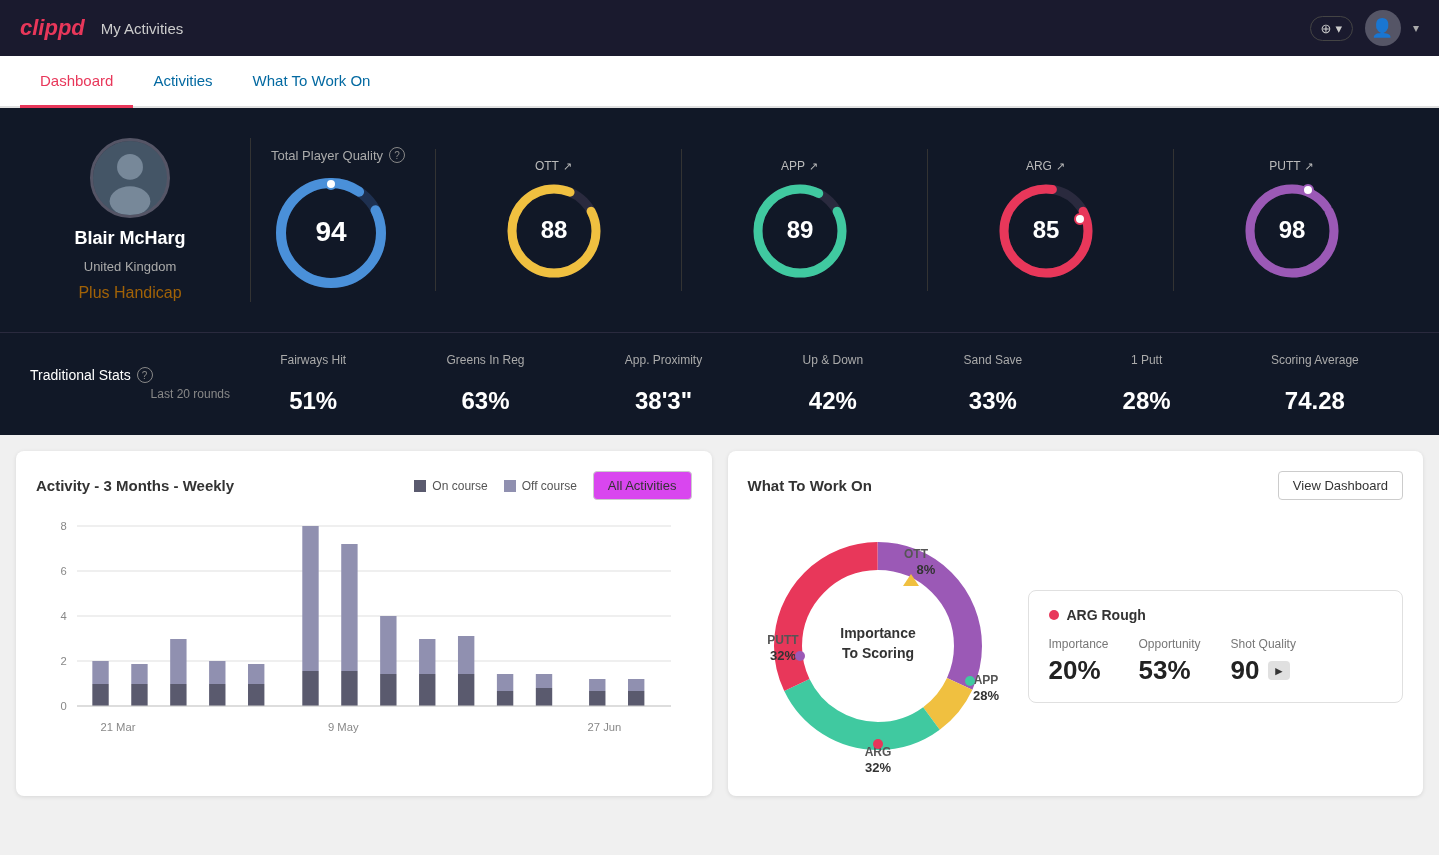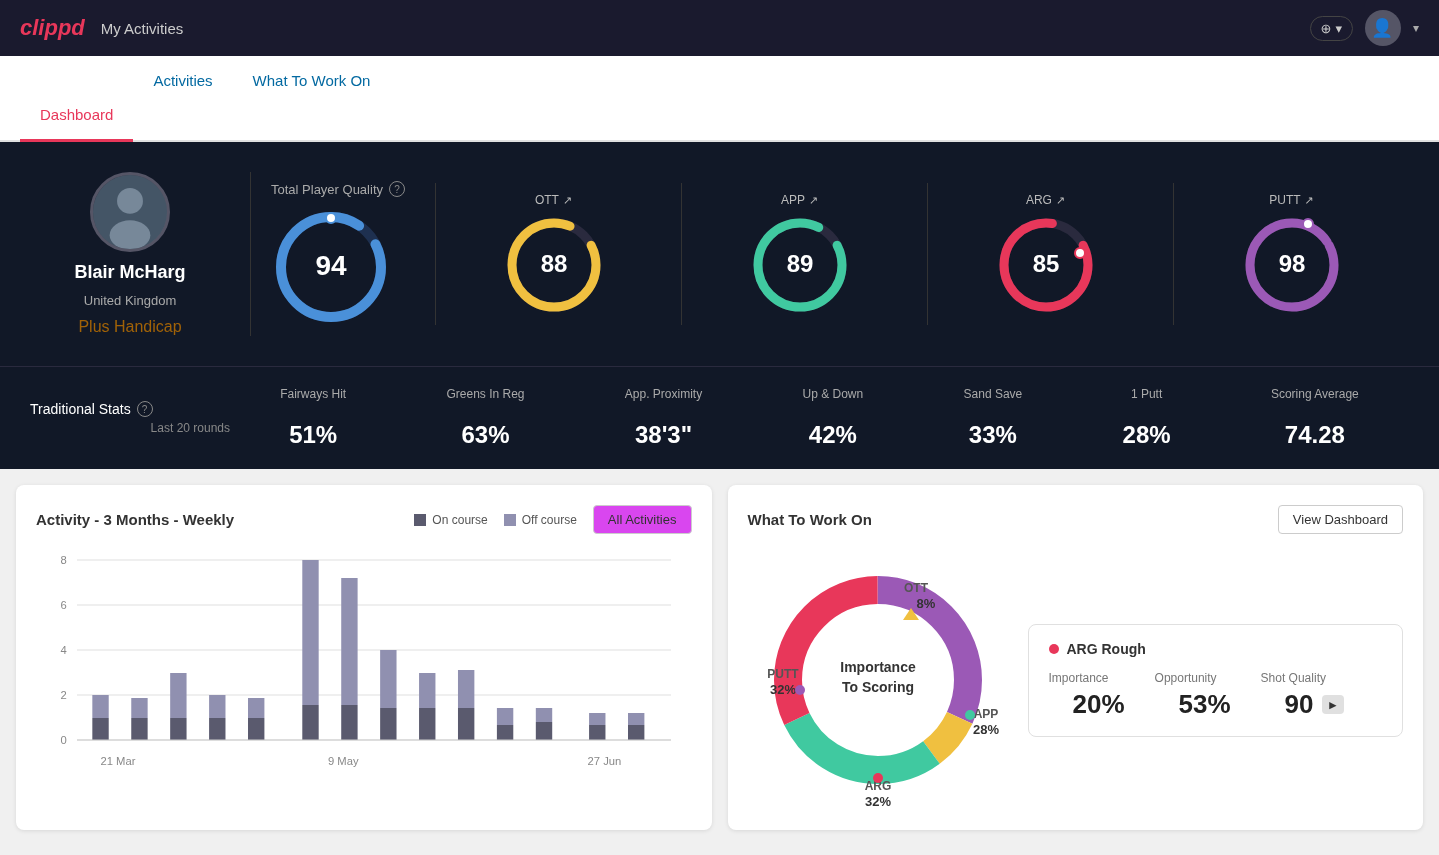--- a/index.html
+++ b/index.html
@@ -41,21 +41,20 @@
       font-size: 15px;
       color: #0369a1;
       cursor: pointer;
       border-bottom: 3px solid transparent;
       margin-bottom: -2px;
       text-decoration: none;
     }
     .nav-tab.active {
       color: #e8375a;
       border-bottom: 3px solid #e8375a;
-      margin-top: 34px;
     }
 
     
     .stats-banner {
       background: #111827;
       padding: 30px 30px 30px 30px;
       display: flex;
       align-items: center;
       gap: 0;
     }
@@ -227,21 +226,21 @@
       display: flex; align-items: center; gap: 8px;
       font-size: 14px; font-weight: 600; color: #333;
       margin-bottom: 14px;
     }
     .red-dot { width: 10px; height: 10px; border-radius: 50%; background: #e8375a; }
     .argrough-stats {
       display: flex; gap: 30px;
     }
     .argrough-stat { display: flex; flex-direction: column; gap: 4px; }
     .argrough-stat-label { font-size: 12px; color: #777; }
-    .argrough-stat-value { font-size: 26px; font-weight: bold; color: #222; margin-left: 24px; }
+    .argrough-stat-value { font-size: 26px; font-weight: bold; color: #222; }
     .score-badge {
       display: inline-flex; align-items: center; justify-content: center;
       background: #e0e0e0; border-radius: 4px; padding: 2px 8px;
       font-size: 13px; font-weight: bold; color: #333;
     }
 
     .gauge-wrapper {
       position: relative;
       display: flex;
       flex-direction: column;

